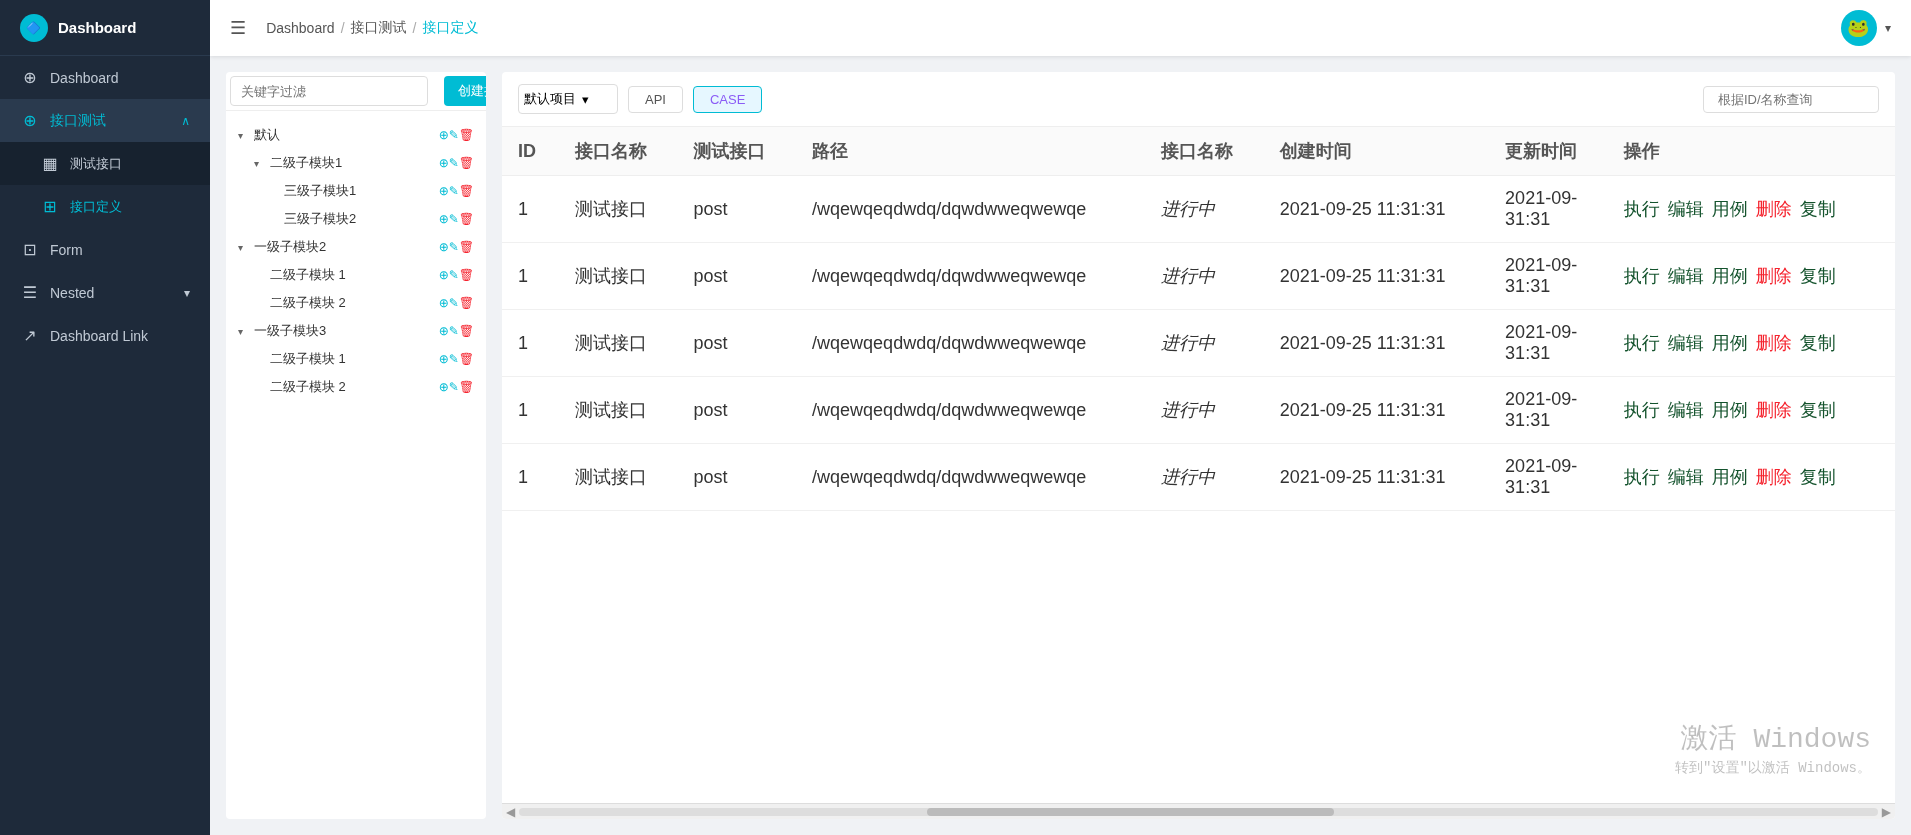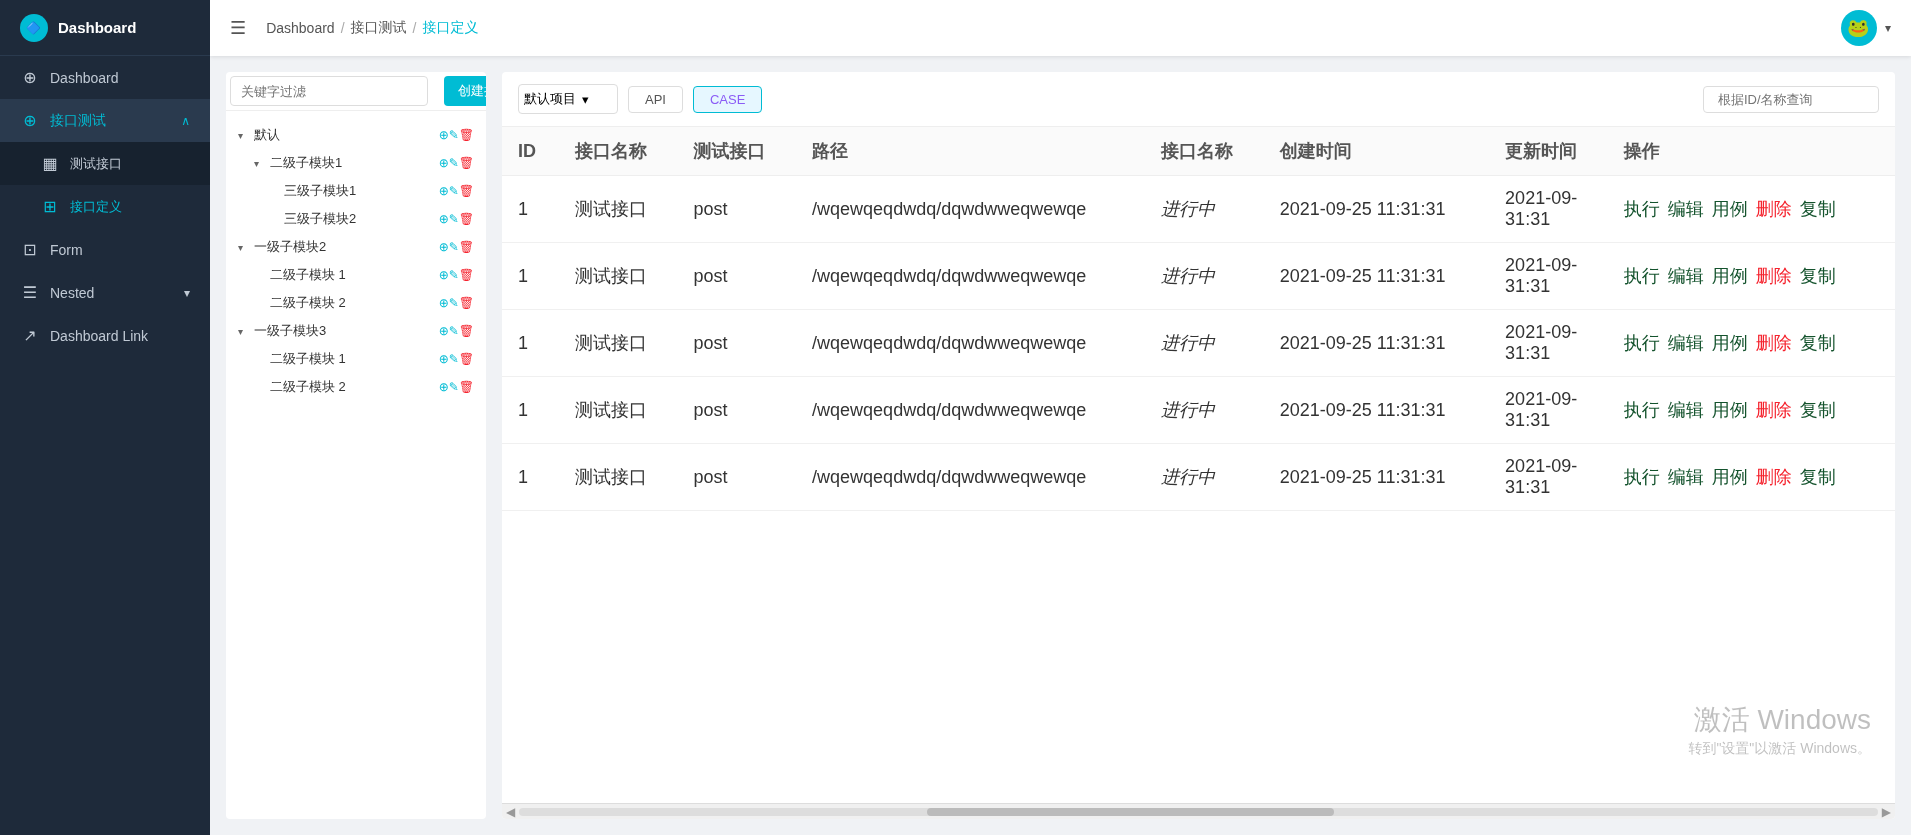--- a/index.html
+++ b/index.html
@@ -303,27 +303,28 @@
       left: 30%;
       width: 30%;
       height: 100%;
       background: #bbb;
       border-radius: 4px;
     }
 
     
     .windows-watermark {
       position: fixed;
-      bottom: 76px;
+      bottom: 56px;
       right: 40px;
       color: rgba(0,0,0,0.25);
       font-size: 28px;
       pointer-events: none;
       text-align: right;
       line-height: 1.4;
+      font-family: Liberation Mono, monospace;
     }
     .windows-watermark .line2 { font-size: 14px; }
   </style>
 </head>
 <body>
 
 <div class="sidebar">
   <div class="sidebar-logo">
     <div class="sidebar-logo-icon">🔷</div>
     <span>Dashboard</span>

